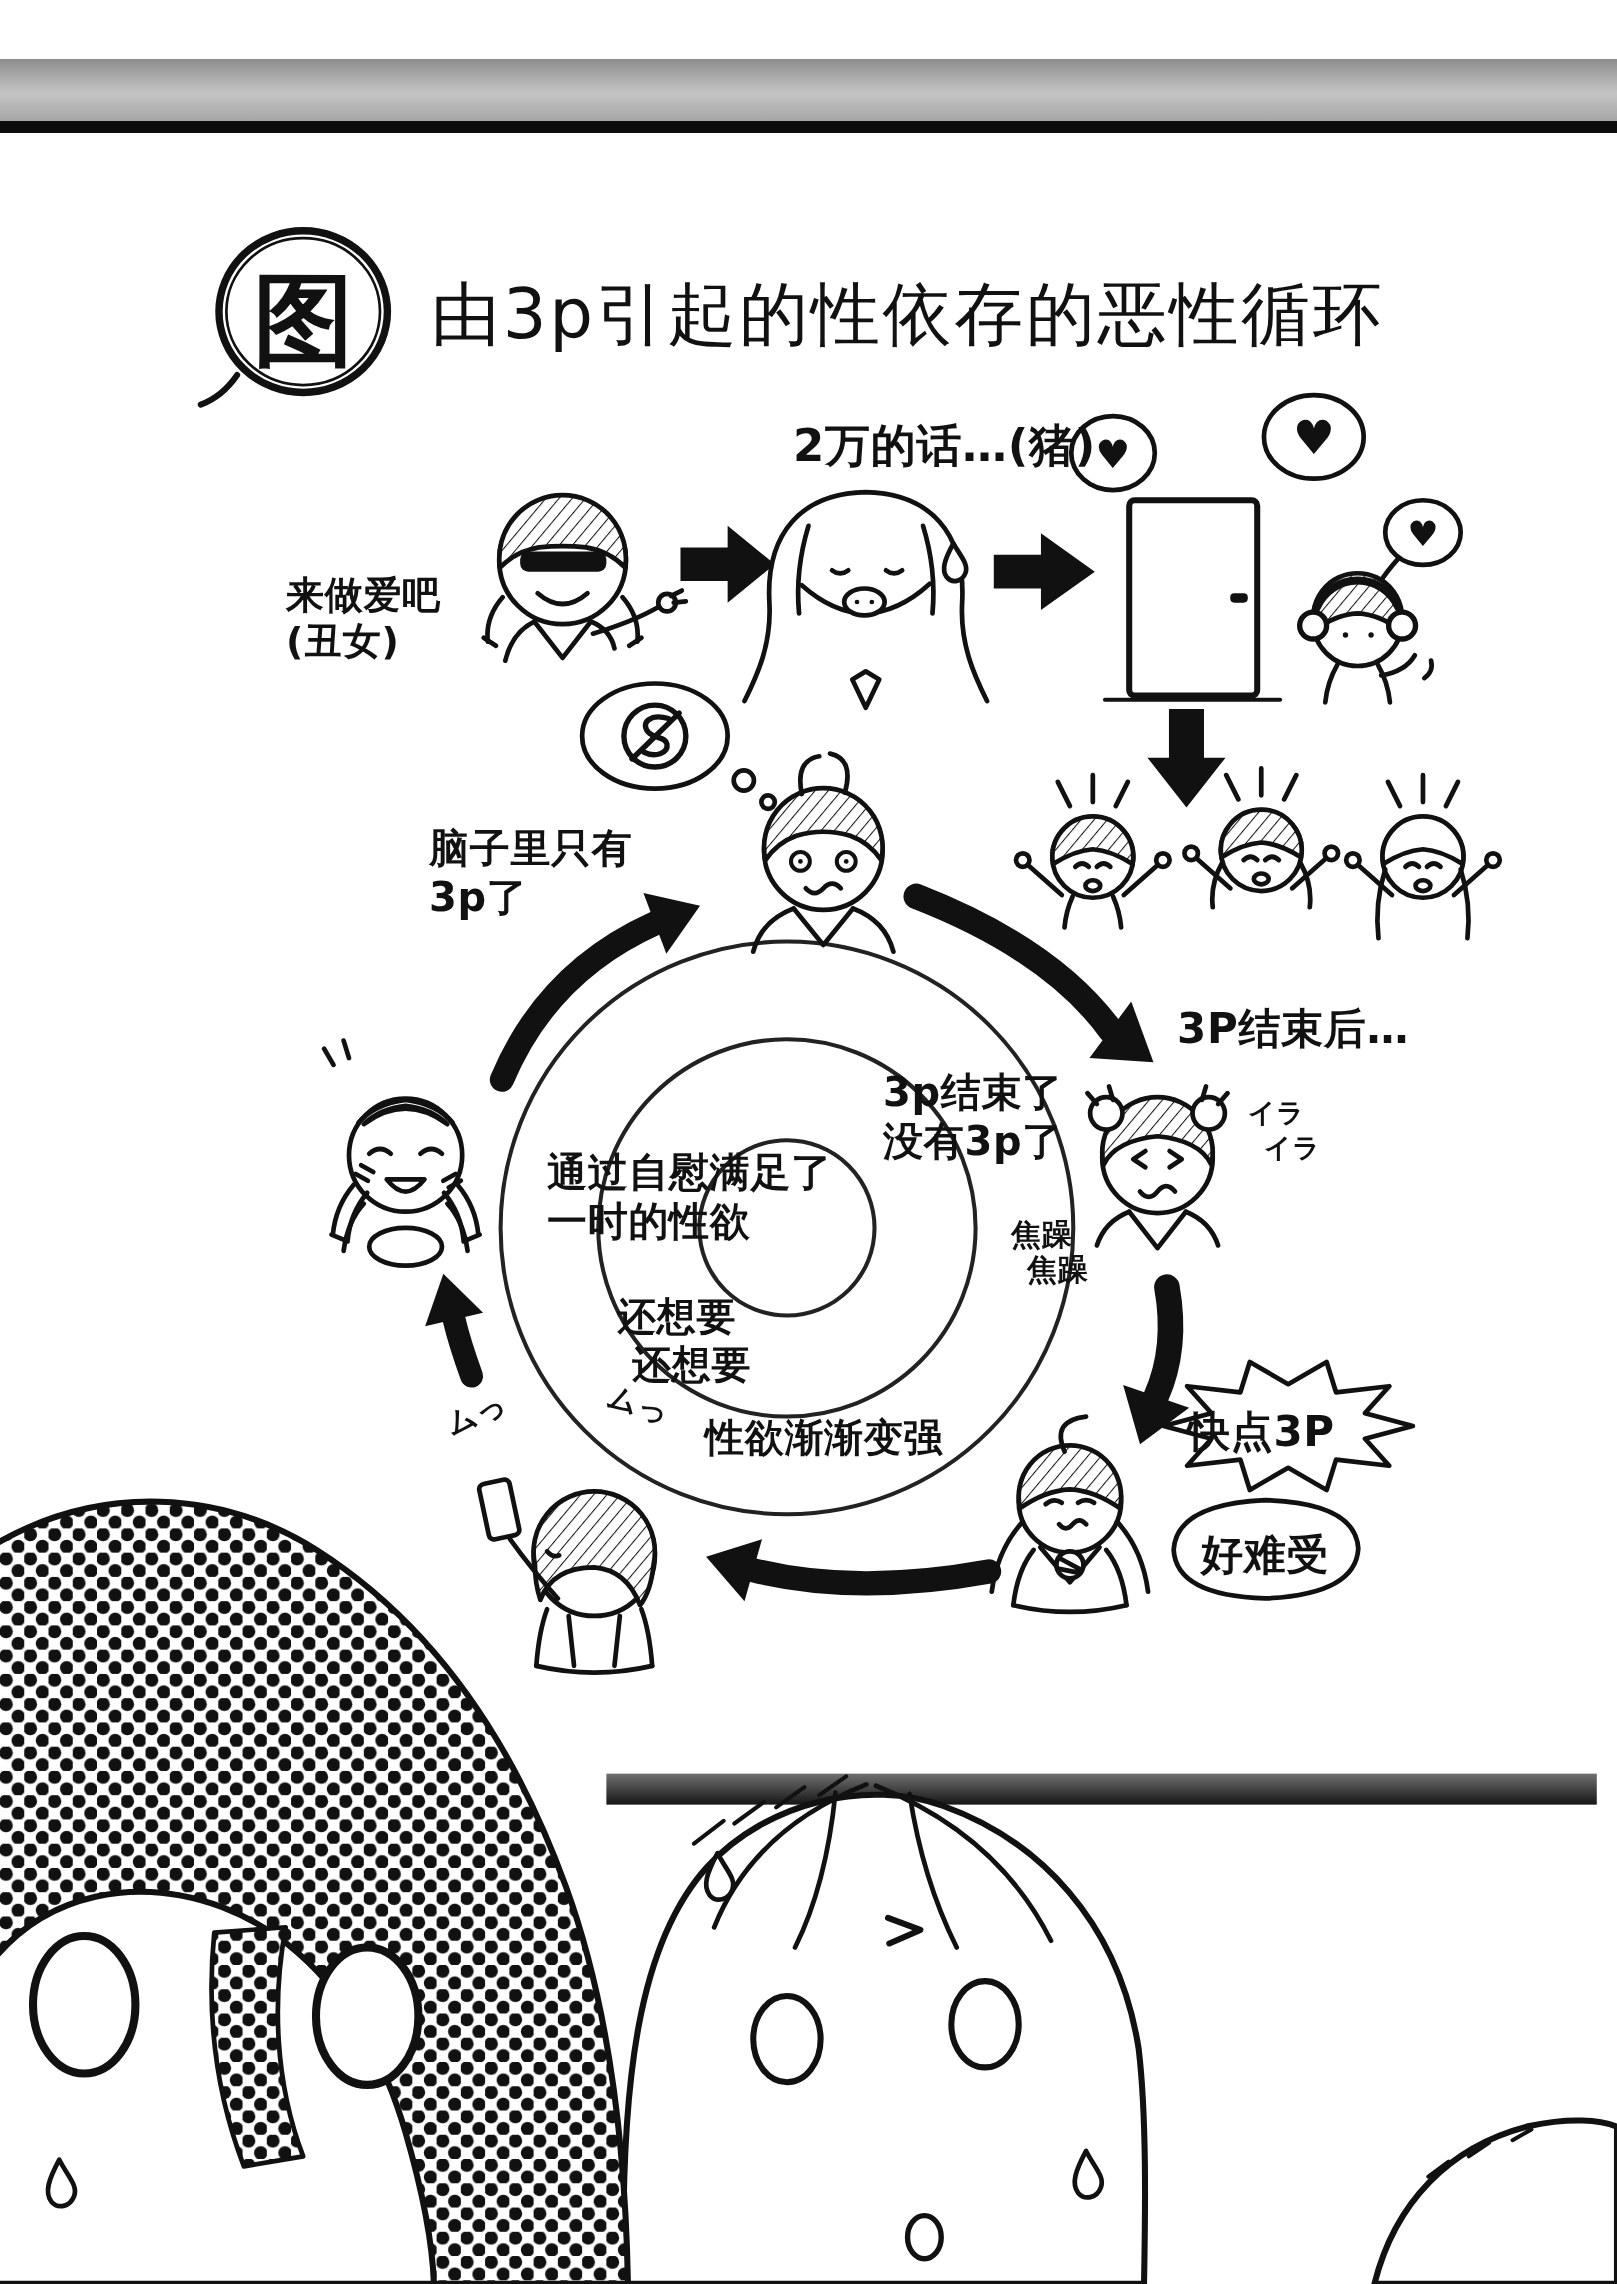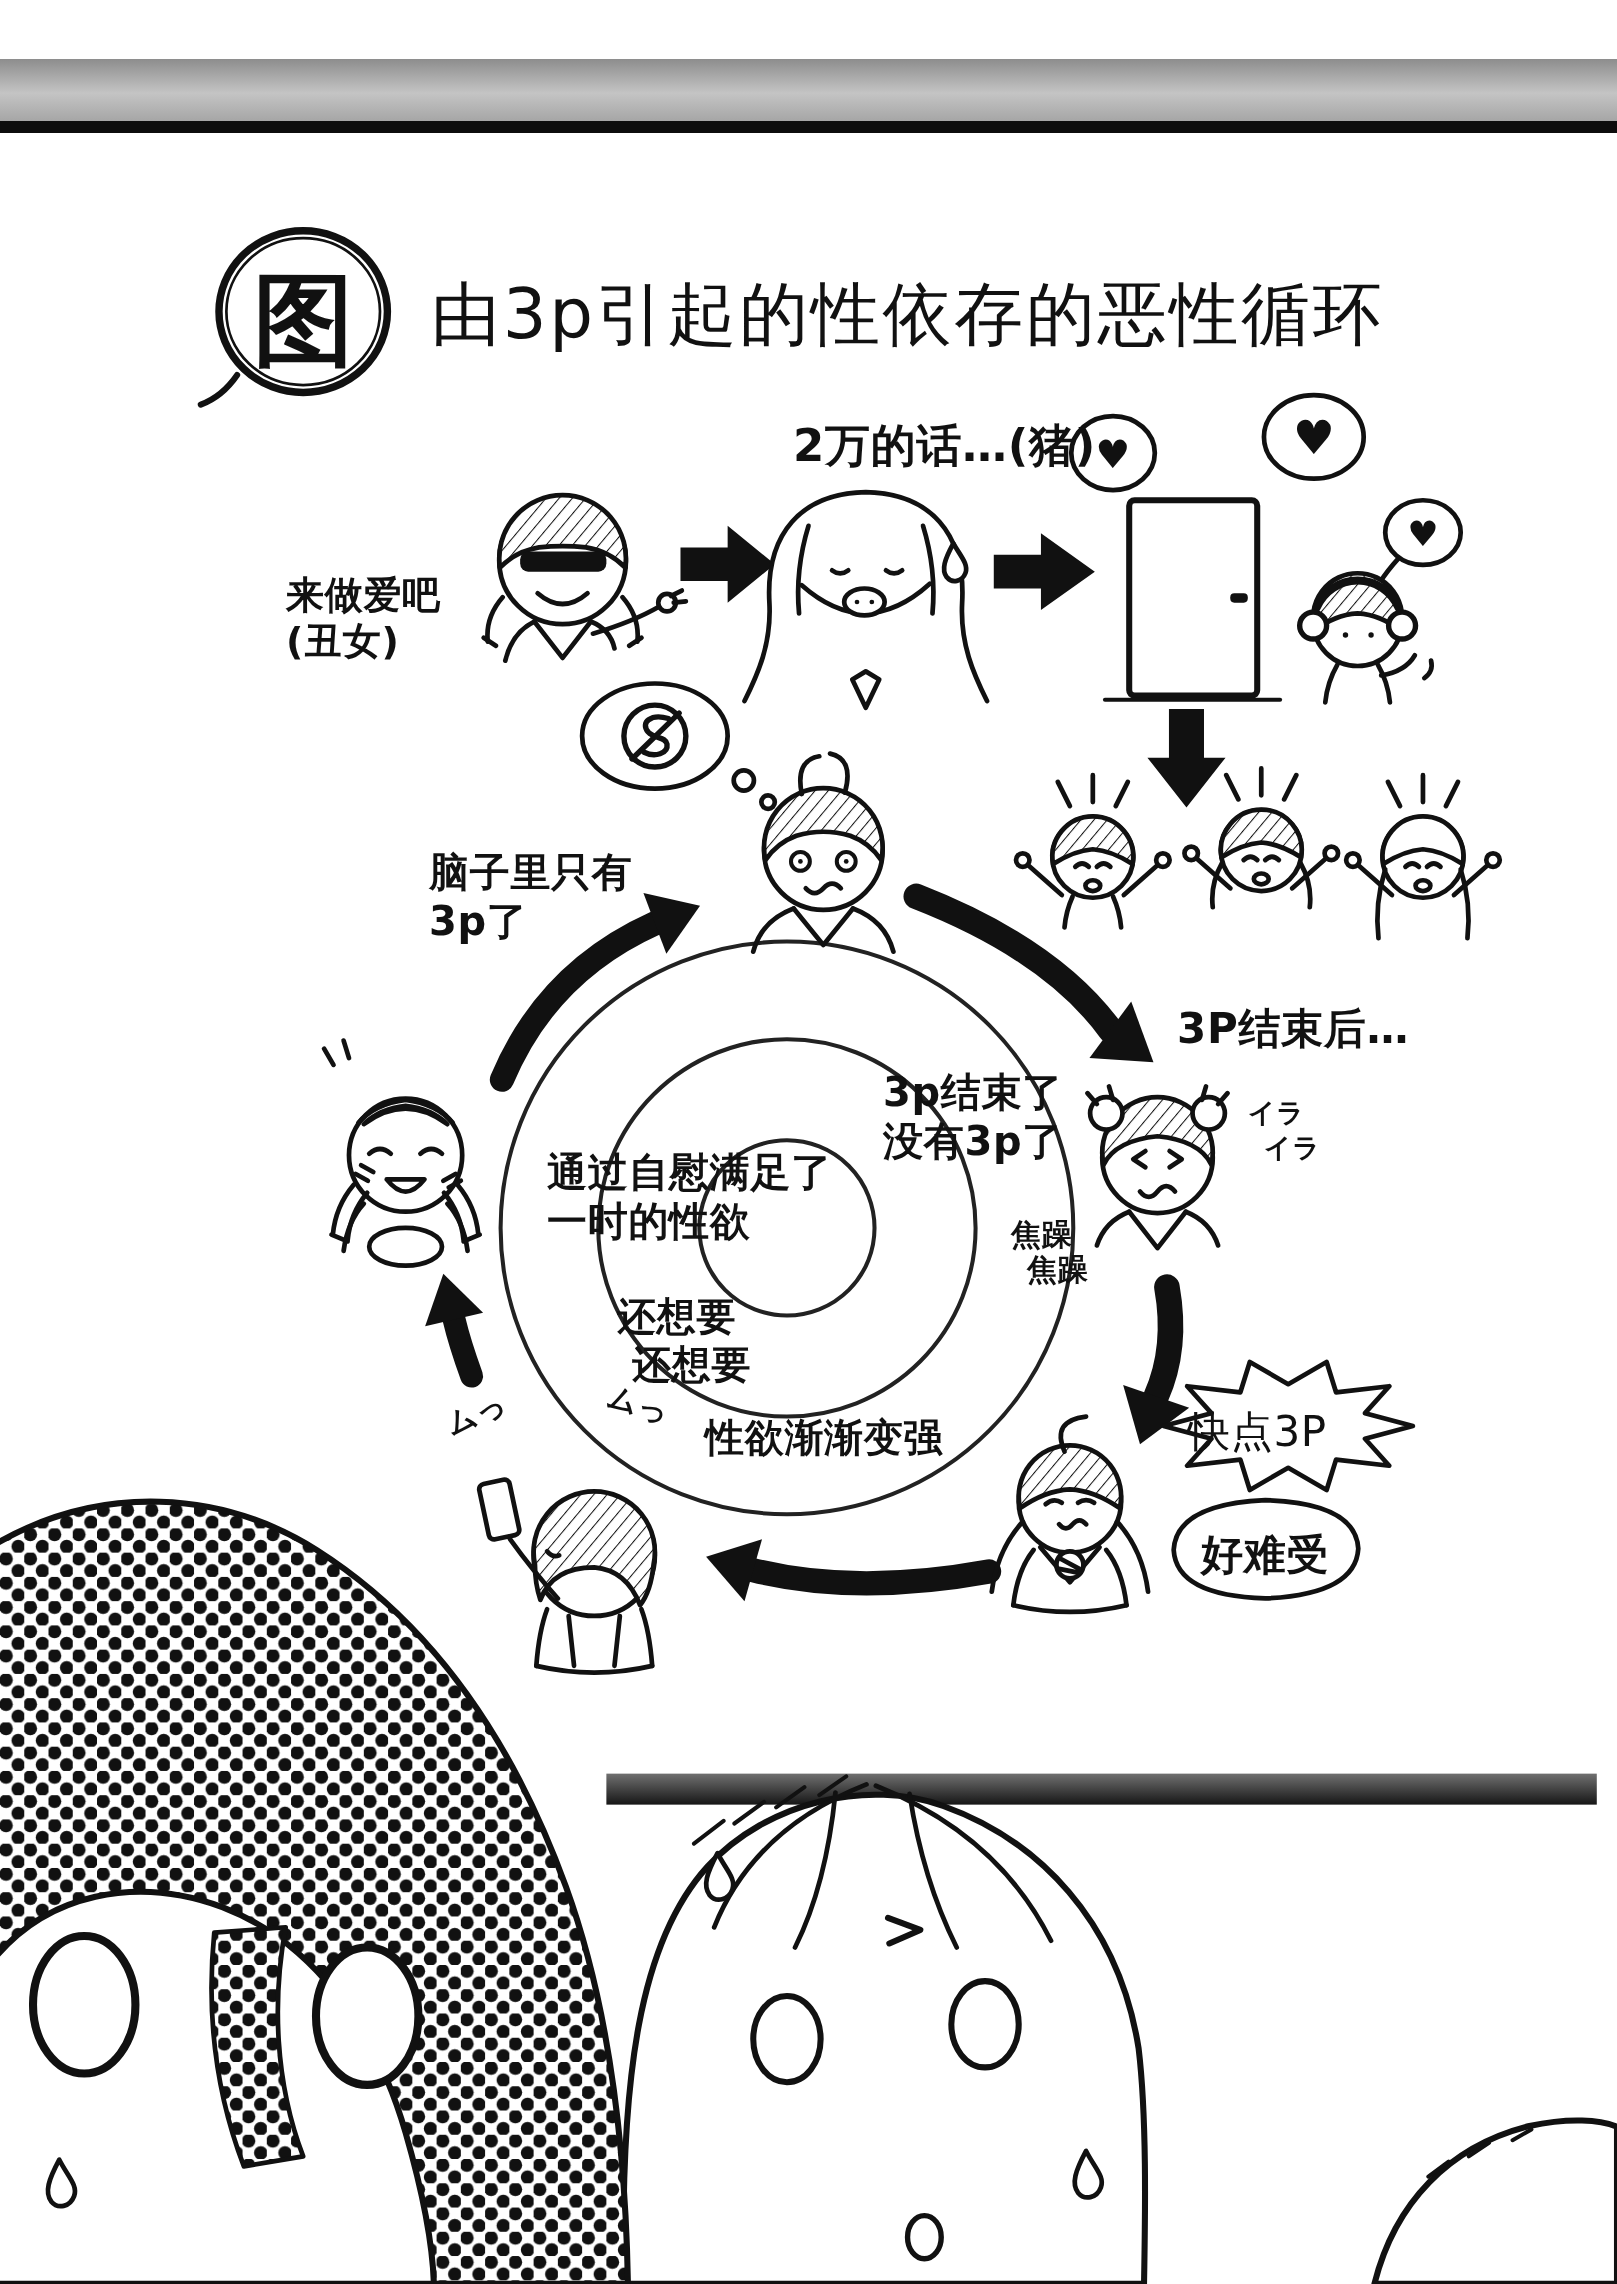--- a/index.html
+++ b/index.html
@@ -271,33 +271,33 @@
 </svg>
 
 <div class="txt" style="left:253px;top:259px;font-size:101px;font-weight:800;">图</div>
 <div class="txt title" style="left:431px;top:272px;font-size:69px;">由3p引起的性依存的恶性循环</div>
 
 <div class="txt" style="left:286px;top:572px;font-size:38px;">来做爱吧
 (丑女)</div>
 <div class="txt" style="left:793px;top:419px;font-size:45px;">2万的话…(猪)</div>
 <div class="txt" style="left:1177px;top:1003px;font-size:42px;">3P结束后…</div>
 
-<div class="txt" style="left:429px;top:824px;font-size:40px;margin-top:24px;">脑子里只有
+<div class="txt" style="left:429px;top:824px;font-size:40px;">脑子里只有
 3p了</div>
 <div class="txt" style="left:883px;top:1055px;font-size:40px;margin-top:13px;">3p结束了
 没有3p了</div>
 <div class="txt" style="left:547px;top:1148px;font-size:40px;">通过自慰满足了
 一时的性欲</div>
 <div class="txt" style="left:617px;top:1293px;font-size:39px;">还想要</div>
 <div class="txt" style="left:632px;top:1341px;font-size:39px;">还想要</div>
 <div class="txt" style="left:705px;top:1414px;font-size:39px;">性欲渐渐变强</div>
 
 <div class="txt" style="left:1011px;top:1217px;font-size:30px;">焦躁</div>
 <div class="txt" style="left:1027px;top:1252px;font-size:30px;">焦躁</div>
 <div class="txt" style="left:1248px;top:1097px;font-size:27px;">イラ</div>
 <div class="txt" style="left:1264px;top:1132px;font-size:27px;">イラ</div>
 
-<div class="txt" style="left:1188px;top:1406px;font-size:42px;font-weight:400;">快点3P</div>
+<div class="txt" style="left:1188px;top:1406px;font-size:42px;font-weight:700;">快点3P</div>
 <div class="txt" style="left:1201px;top:1529px;font-size:42px;">好难受</div>
 
 <div class="txt" style="left:445px;top:1396px;font-size:30px;transform:rotate(-22deg);">ムっ</div>
 <div class="txt" style="left:607px;top:1387px;font-size:30px;transform:rotate(18deg);">ムっ</div>
 
 
 </body></html>

